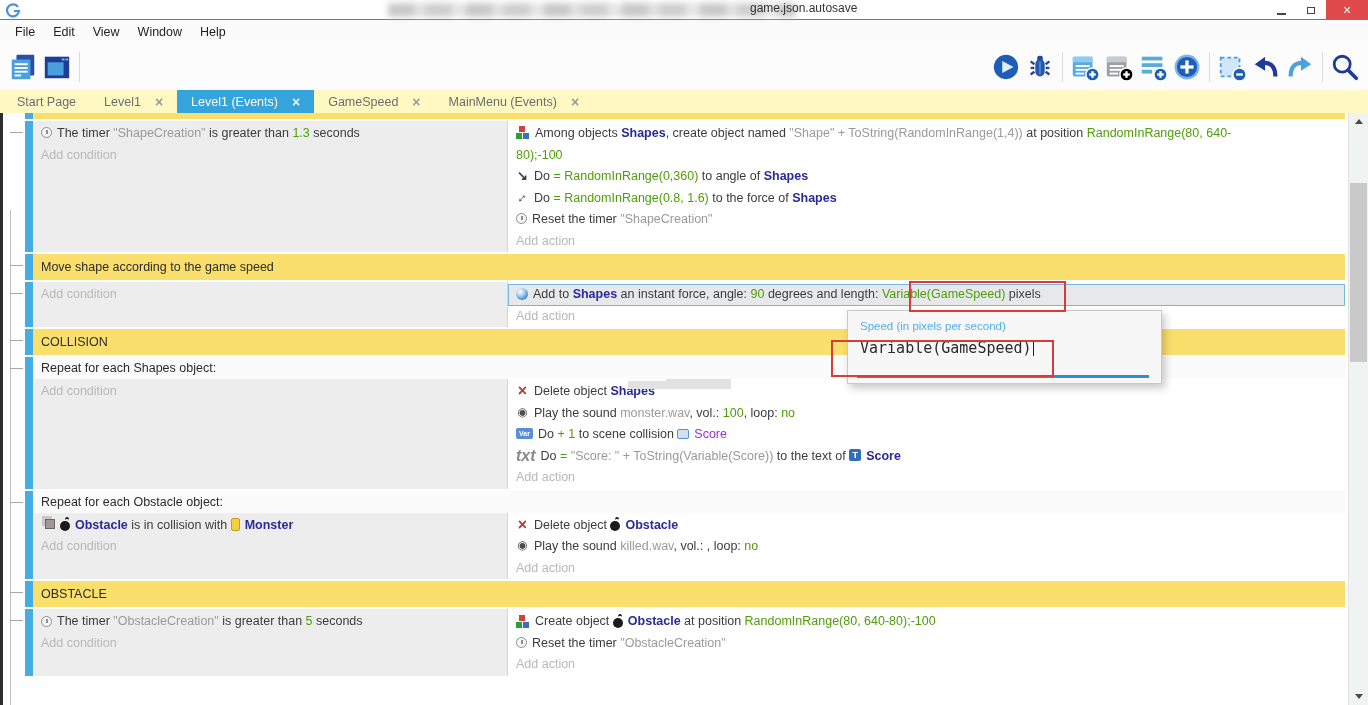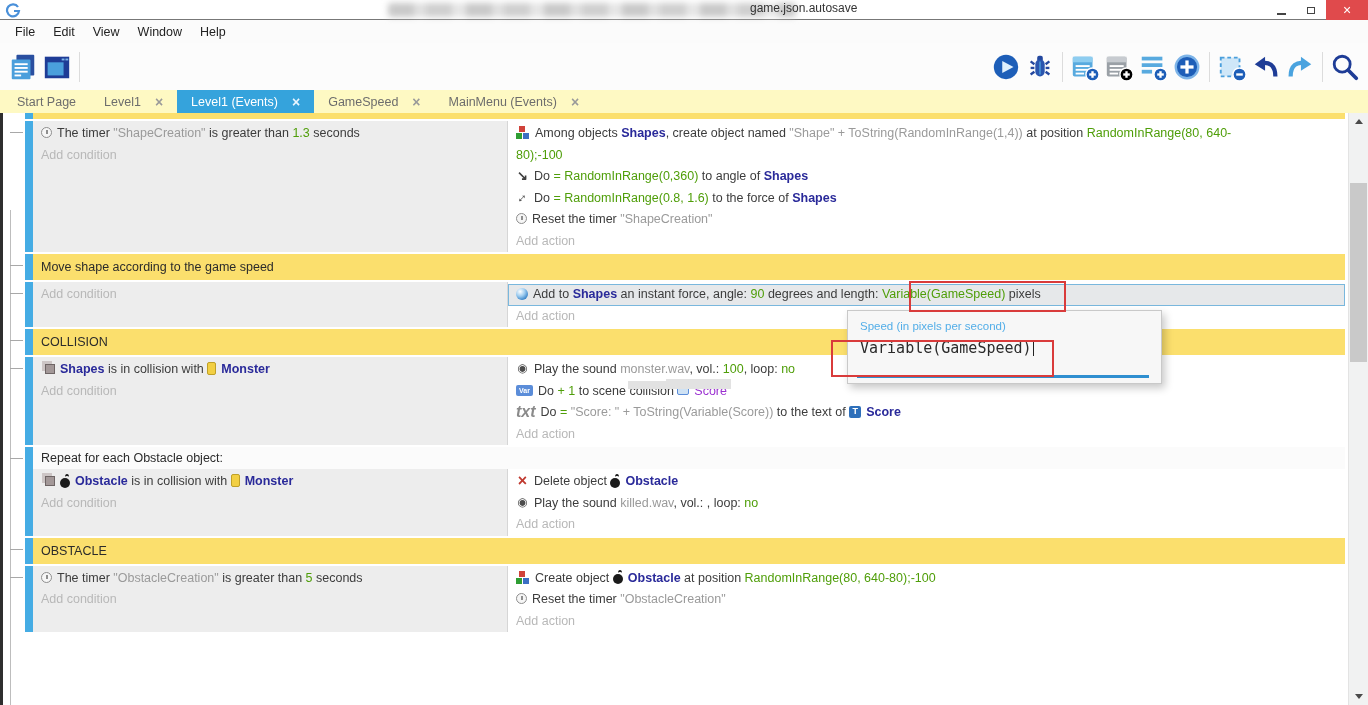--- a/index.html
+++ b/index.html
@@ -365,26 +365,27 @@
           <div class="gutter"></div>
           <div class="bar"></div>
           <div class="rowc comment">
             <span>COLLISION</span>
           </div>
         </div>
         <div class="row row-event">
           <div class="gutter"></div>
           <div class="bar"></div>
           <div class="rowc">
+            <div class="ev-header">Repeat for each Shapes object:</div>
             <div class="cols">
               <div class="cond">
-                <div class="line"><span class="ic ic-collision"></span><span class="seg-obj">Shapes</span><span class="seg-plain"> is in collision with </span><span class="ic ic-monster"></span><span class="seg-obj">Monster</span></div>
                 <div class="line ph">Add condition</div>
               </div>
               <div class="act">
+                <div class="line"><span class="ic ic-delete">×</span><span class="seg-plain">Delete object </span><span class="seg-obj">Shapes</span></div>
                 <div class="line"><span class="ic ic-sound">◉</span><span class="seg-plain">Play the sound </span><span class="seg-grey">monster.wav</span><span class="seg-plain">, vol.: </span><span class="seg-green">100</span><span class="seg-plain">, loop: </span><span class="seg-green">no</span></div>
                 <div class="line"><span class="ic ic-var">Var</span><span class="seg-plain">Do </span><span class="seg-green">+ 1</span><span class="seg-plain"> to scene collision </span><span class="ic ic-scenevar"></span><span class="seg-purple">Score</span></div>
                 <div class="line"><span class="ic ic-txt">txt</span><span class="seg-plain">Do </span><span class="seg-green">= </span><span class="seg-grey">"Score: " + ToString(Variable(Score))</span><span class="seg-plain"> to the text of </span><span class="ic ic-textobj">T</span><span class="seg-obj">Score</span></div>
                 <div class="line ph">Add action</div>
               </div>
             </div>
           </div>
         </div>
         <div class="row row-event">
           <div class="gutter"></div>

